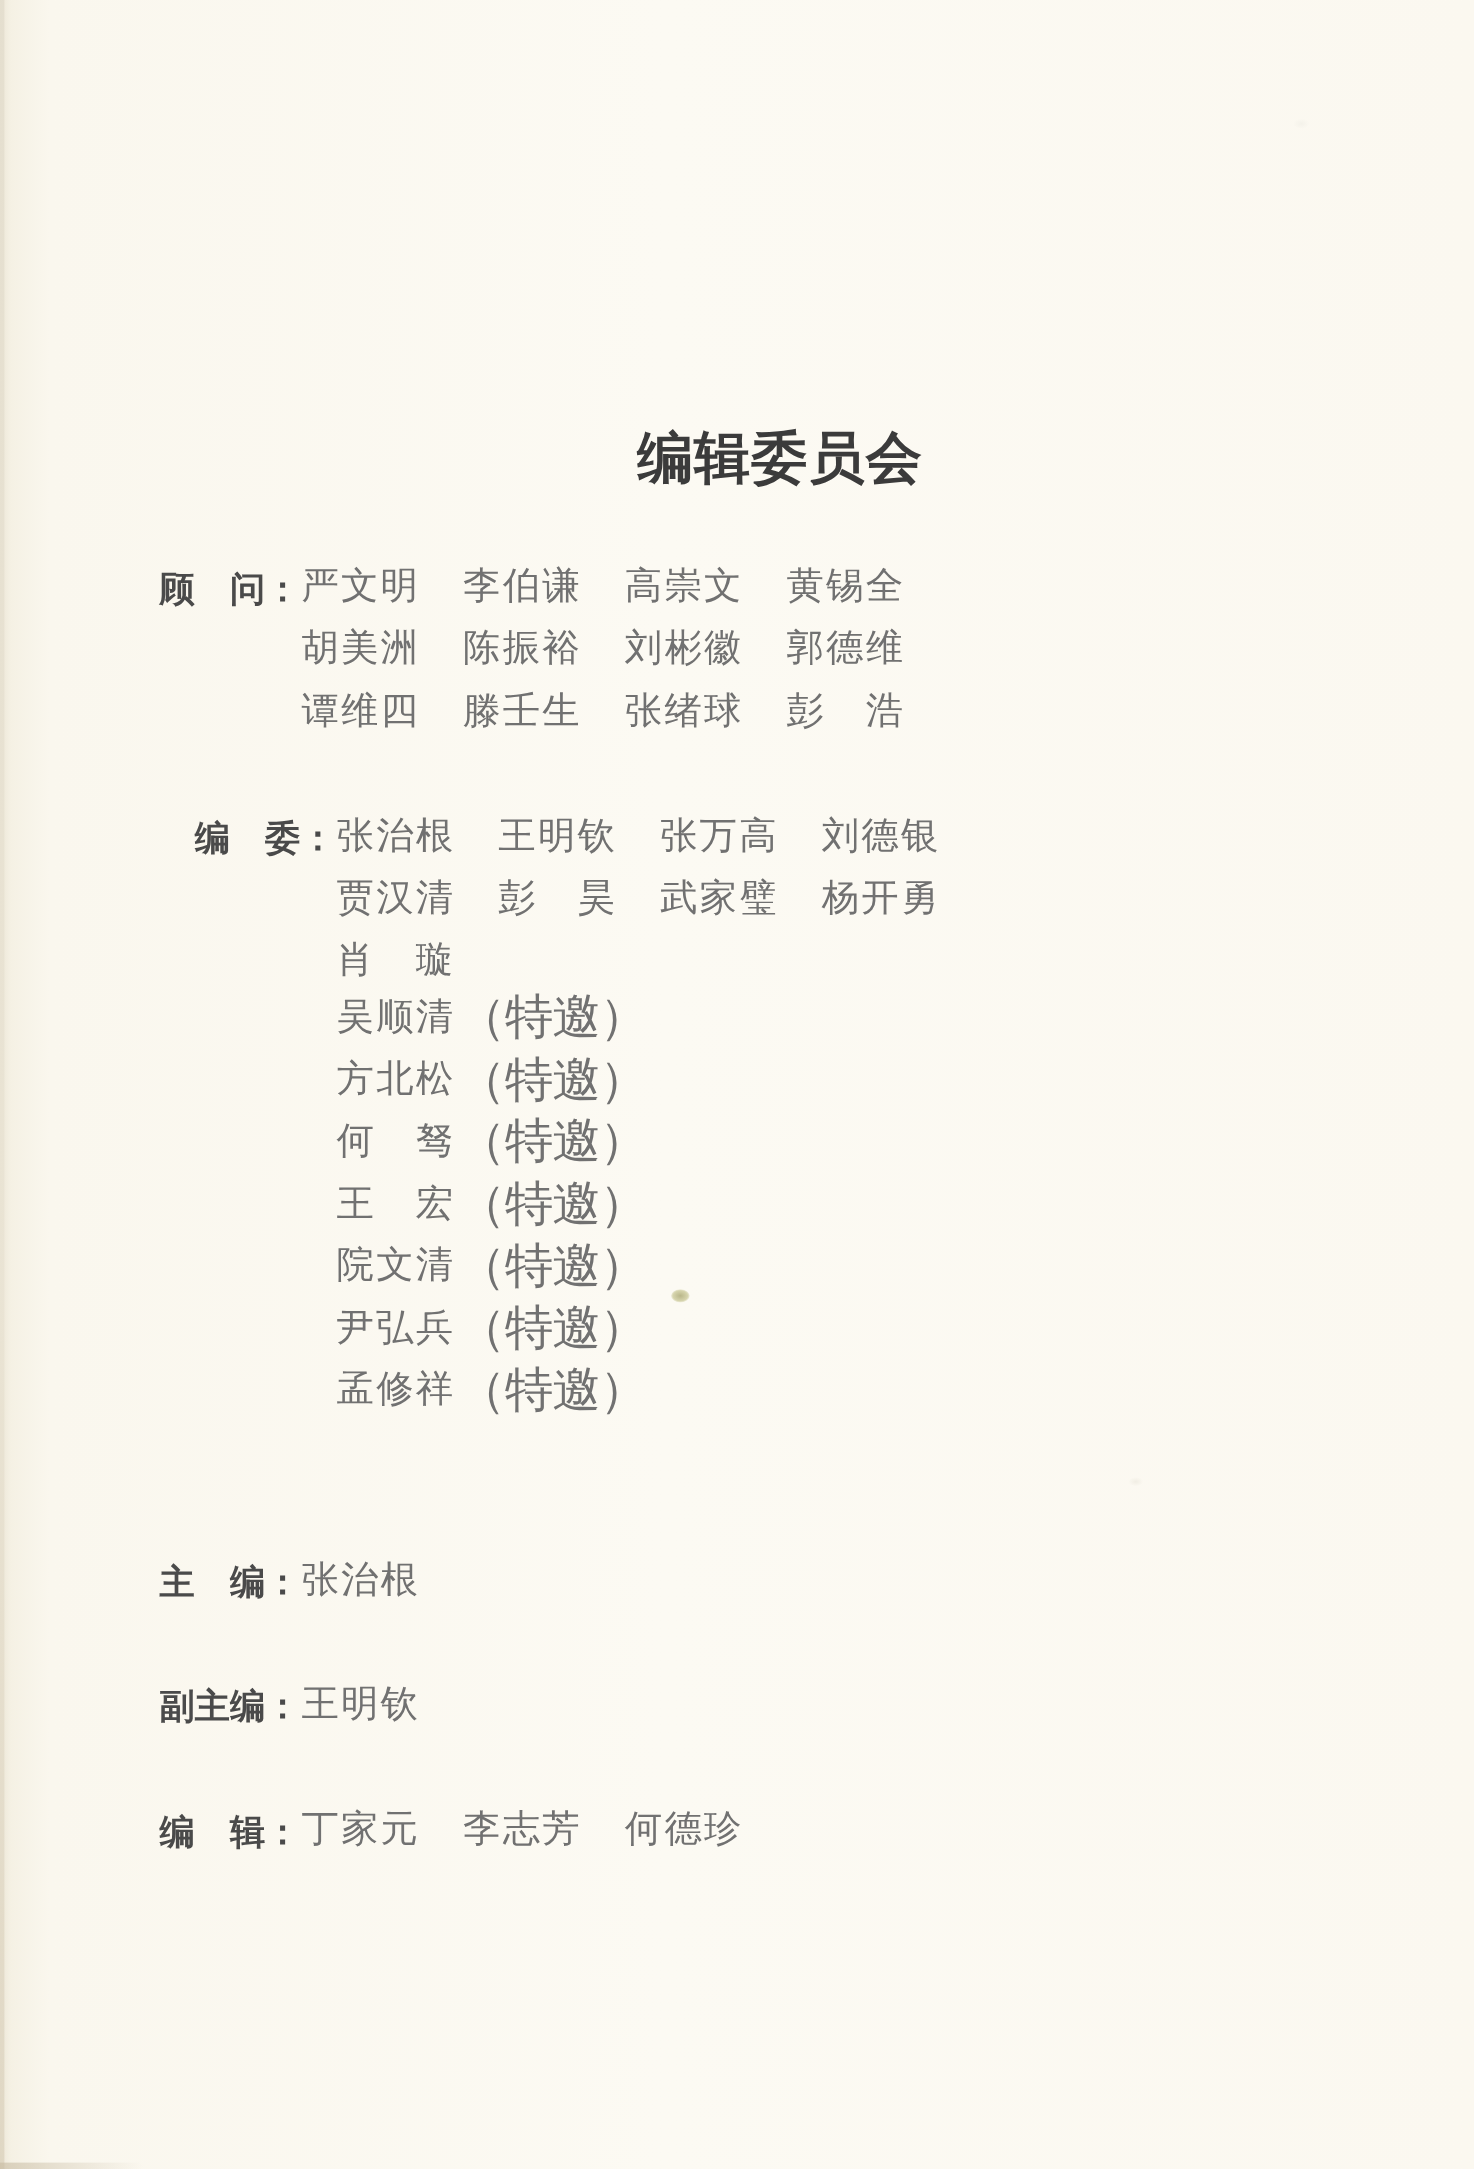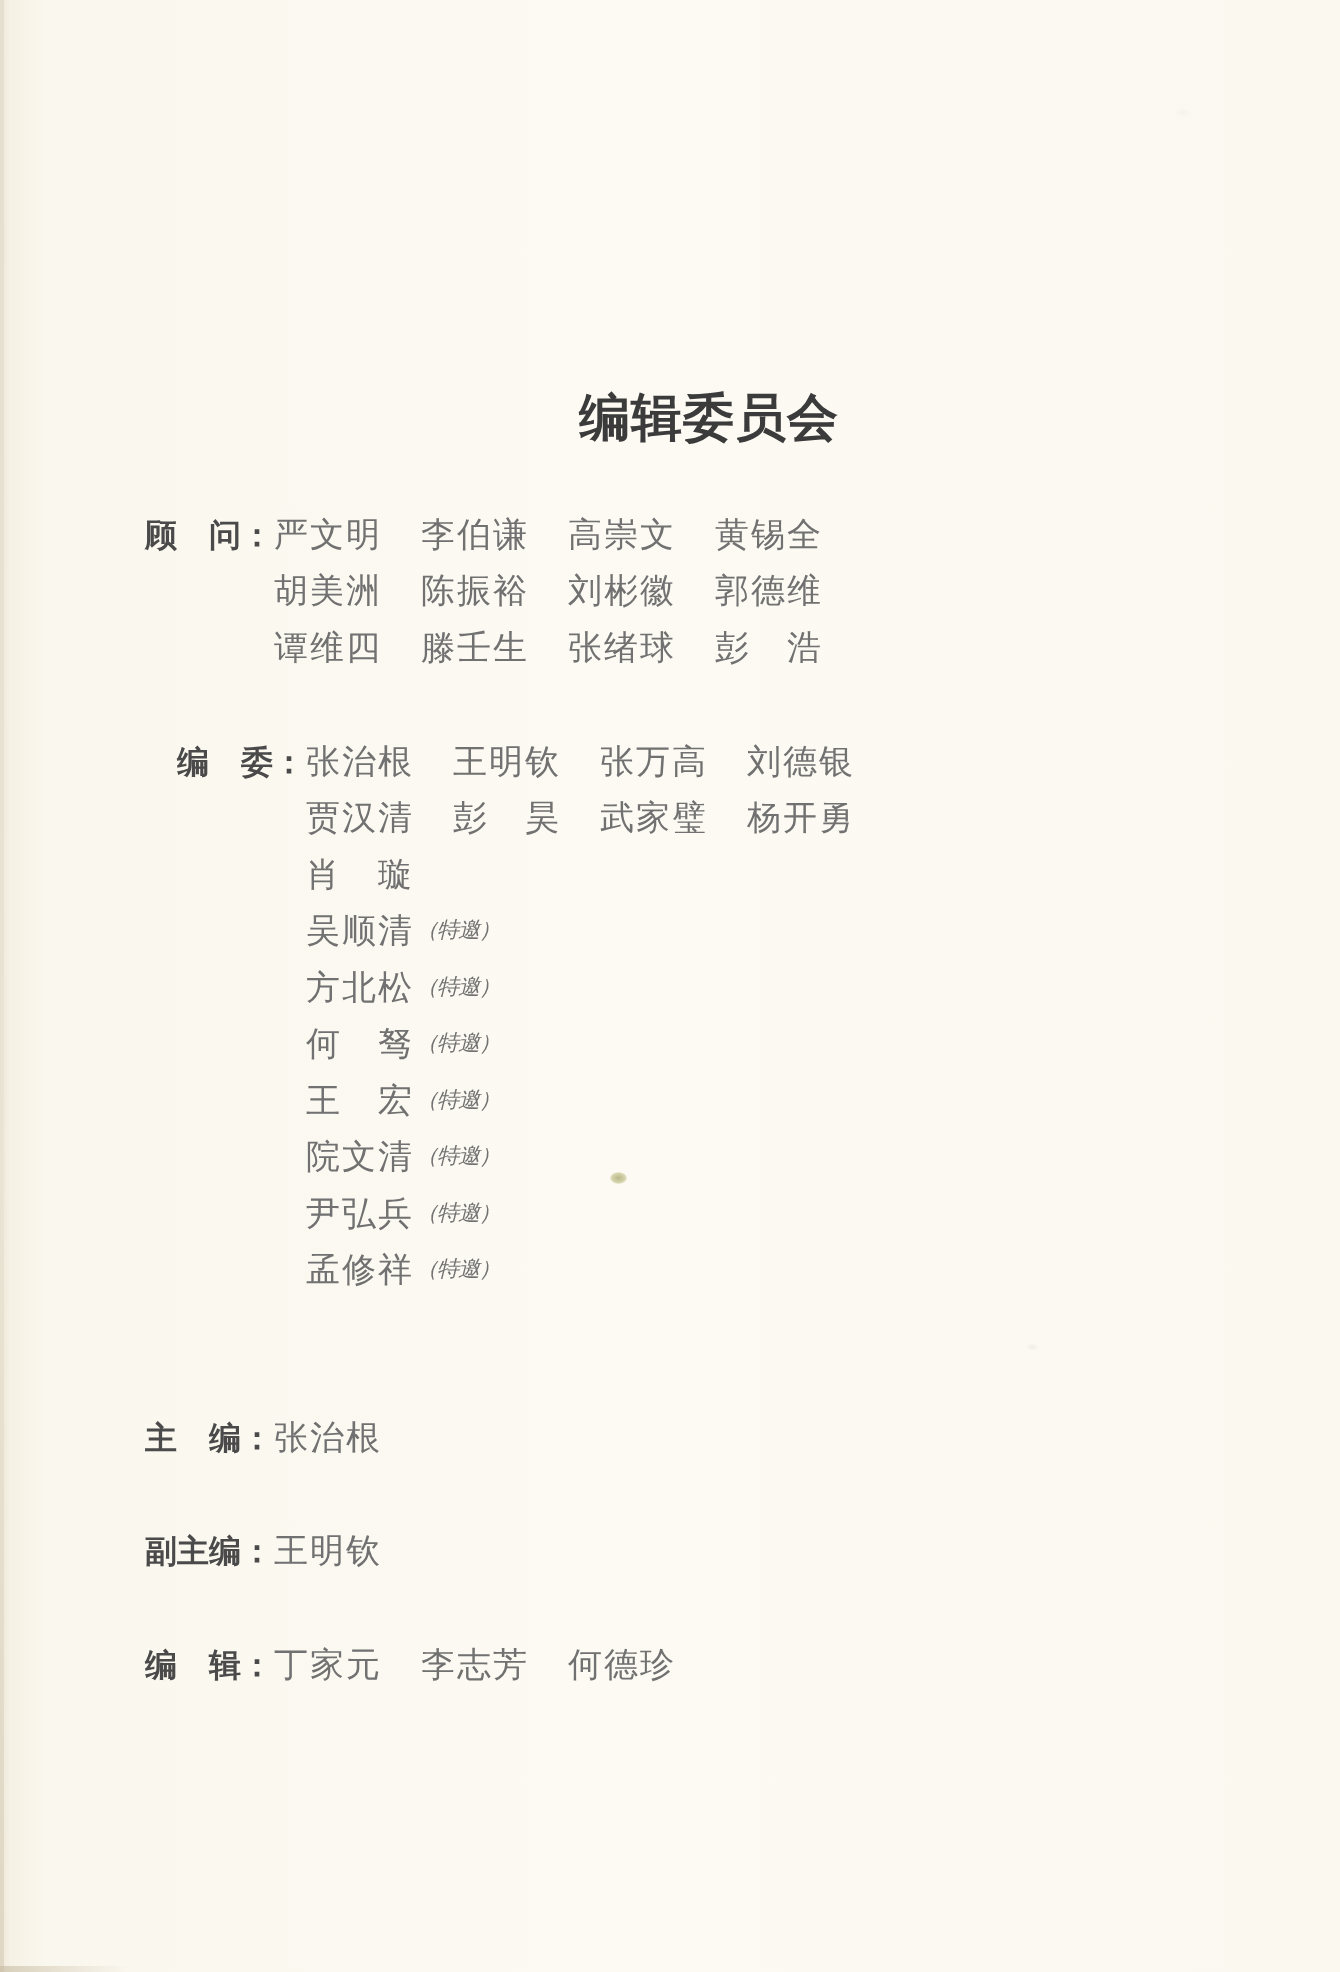--- a/index.html
+++ b/index.html
@@ -86,30 +86,29 @@
     display: flex;
     align-items: center;
   }
   .member-name {
     flex: 0 0 107px;
     width: 107px;
     font-size: 34px;
     line-height: 1;
     letter-spacing: 2px;
     color: var(--ink-name, #717171);
-    font-family: Liberation Sans, sans-serif;
+    font-family: Liberation Serif, serif;
   }
   .member-suffix {
     margin-left: 3px;
-    font-size: 22px;
+    font-size: 44px;
     line-height: 1;
     letter-spacing: -1px;
     color: var(--ink-name, #717171);
     font-family: "Liberation Serif", "DejaVu Serif", serif;
-    font-style: italic;
   }
   
   .speck-green {
     position: absolute;
     left: 610px; top: 1172px;
     width: 17px; height: 12px;
     background: radial-gradient(ellipse at 50% 50%, #a3a066 0%, #c9c795 55%, rgba(201,199,149,0) 78%);
     border-radius: 50%;
     opacity: .75;
   }

